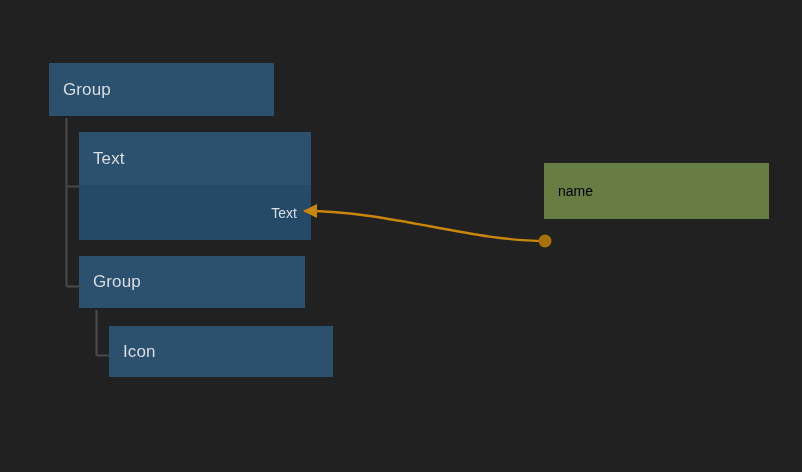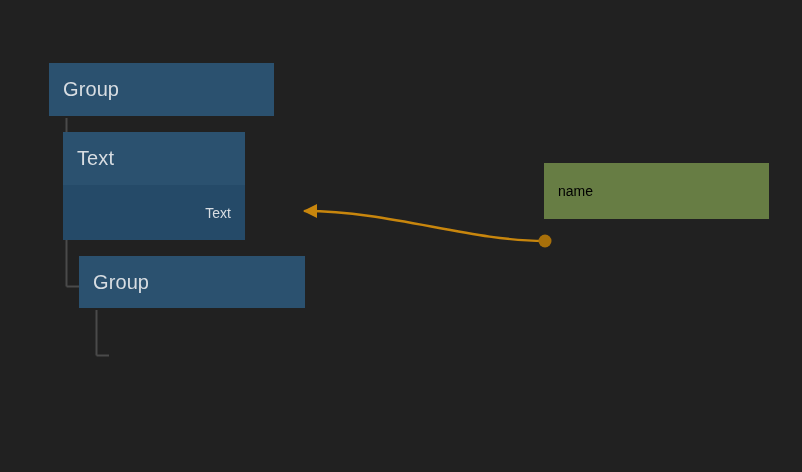--- a/index.html
+++ b/index.html
@@ -52,21 +52,21 @@
     position: absolute;
     z-index: 2;
     box-sizing: border-box;
     overflow: hidden;
   }
   .node-header {
     box-sizing: border-box;
     display: flex;
     align-items: center;
     color: #d8dde2;
-    font-size: 20px;
+    font-size: 17px;
     letter-spacing: 0.1px;
     padding: 0 14px;
   }
   .node-body-row {
     box-sizing: border-box;
     display: flex;
     align-items: center;
     color: #d8dde2;
     font-size: 14px;
     padding: 0 14px;
@@ -79,21 +79,21 @@
   .node-blue .node-body-row { background: #254a68; }
 
   
   .node-green .node-header   { background: #738c4b; }
   .node-green .node-body-row { background: #677d44; }
 
   
   #node-group-root   { left: 49px;  top: 63px;  width: 225px; }
   #node-group-root .node-header { height: 53px; }
 
-  #node-text         { left: 63px;  top: 132px; width: 182px; }
+  #node-text         { left: 79px;  top: 132px; width: 232px; }
   #node-text .node-header   { height: 53px; }
   #node-text .node-body-row { height: 55px; }
 
   #node-group-child  { left: 79px;  top: 256px; width: 226px; }
   #node-group-child .node-header { height: 52px; }
 
   #node-icon         { left: 109px; top: 326px; width: 224px; }
   #node-icon .node-header { height: 51px; }
 
   #node-object       { left: 544px; top: 163px; width: 225px; }
@@ -121,20 +121,23 @@
 
   <div class="node node-blue" id="node-text">
     <div class="node-header" style="background: rgb(43, 81, 111); color: rgb(216, 221, 226);">Text</div>
     <div class="node-body-row row-right" style="background: rgb(37, 74, 104); color: rgb(216, 221, 226);">Text</div>
   </div>
 
   <div class="node node-blue" id="node-group-child">
     <div class="node-header" style="background: rgb(43, 81, 111); color: rgb(216, 221, 226);">Group</div>
   </div>
 
+  <div class="node node-blue" id="node-icon">
+    <div class="node-header" style="background: rgb(43, 81, 111); color: rgb(216, 221, 226);">Icon</div>
+  </div>
 
   <div class="node node-green" id="node-object">
     <div class="node-body-row row-left" style="background: rgb(103, 125, 68); color: #000000;">name</div>
   </div>
 
   <svg id="edge-layer" viewBox="0 0 802 472" width="802" height="472">
 
     <path id="link-path" d="M 545 241 C 470 241 390 211 305 211" stroke="#c8860d" stroke-width="2.4" fill="none" stroke-linecap="round"></path>
 
     <polygon id="link-arrowhead" points="303,211 317,204 317,218" fill="#c8860d"></polygon>

